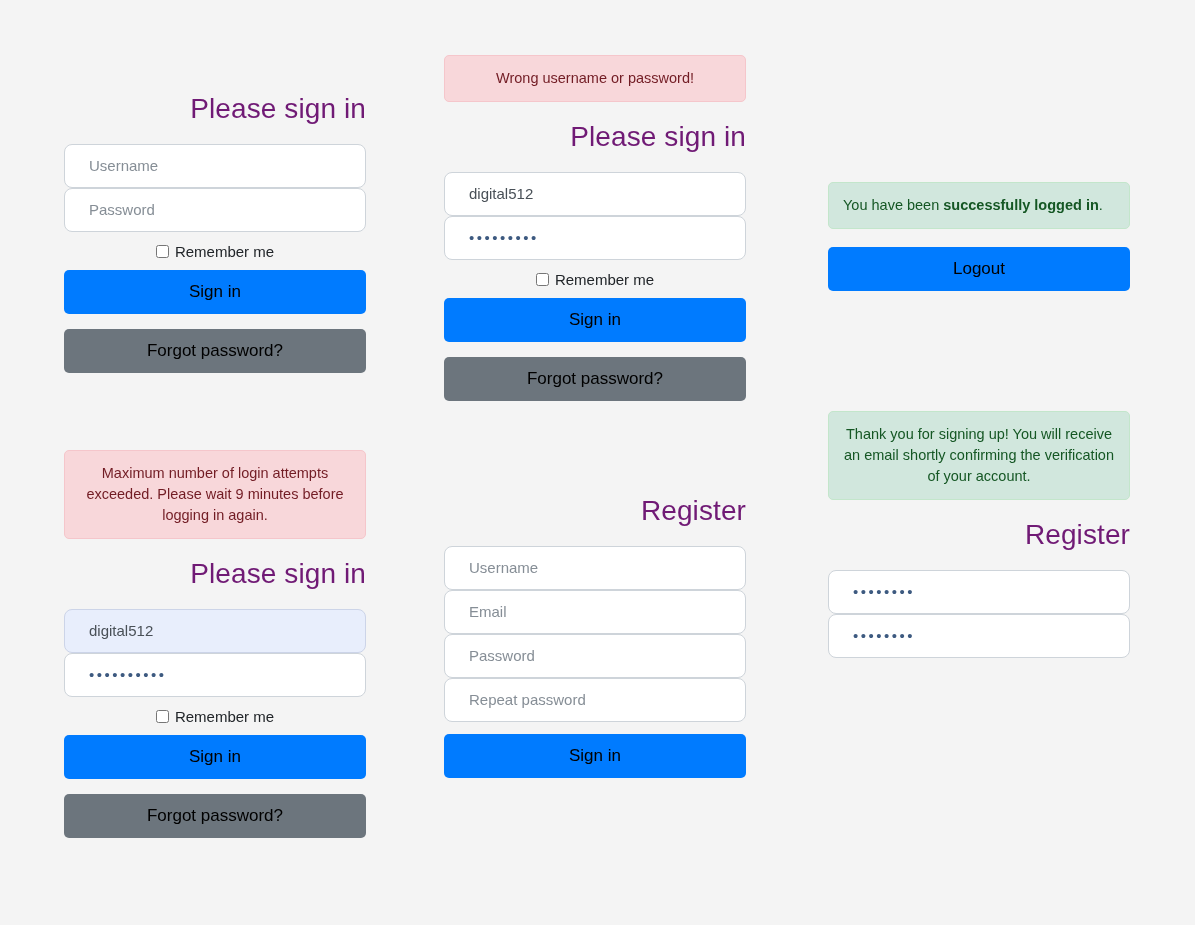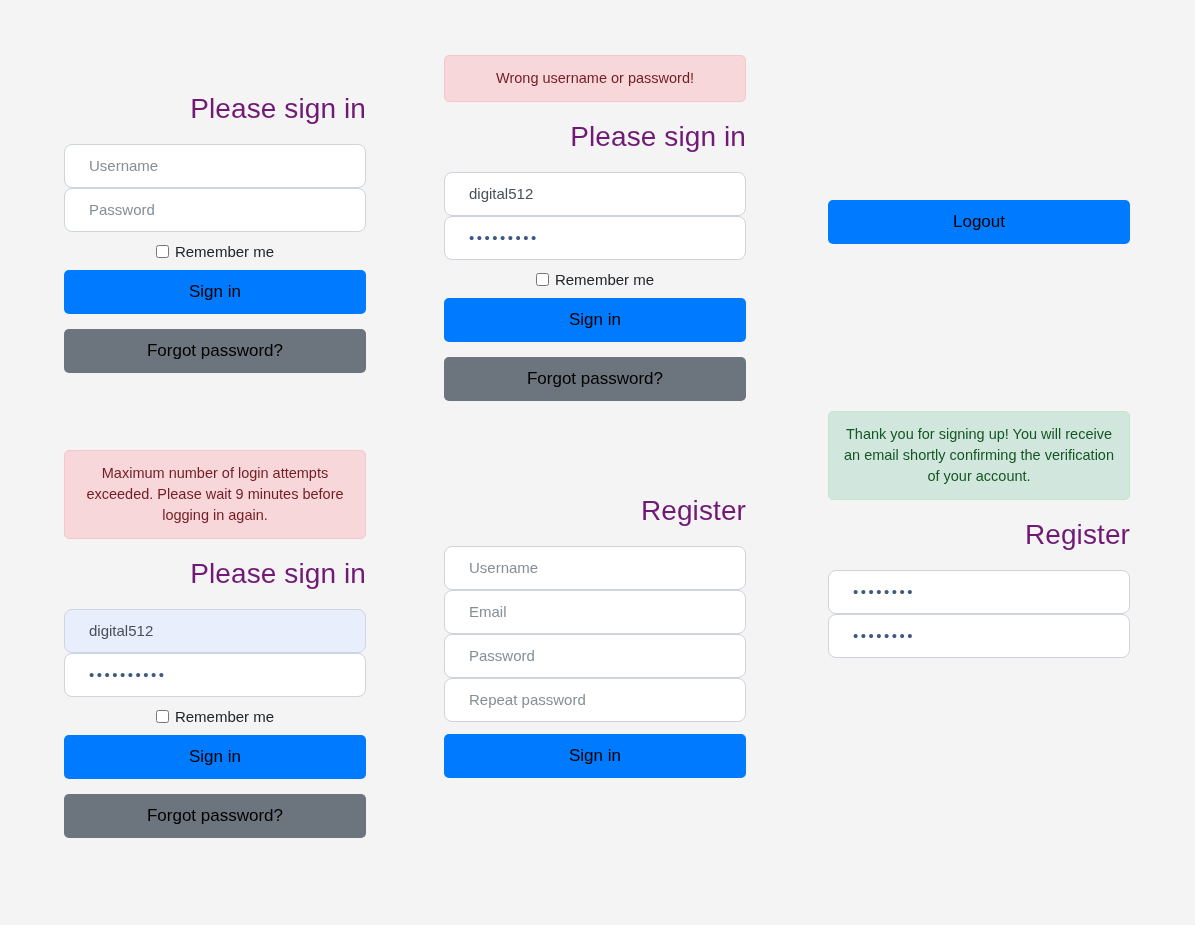--- a/index.html
+++ b/index.html
@@ -202,20 +202,21 @@
 
       <div style="height:12px"></div>
 
       <button class="btn btn-primary">Sign in</button>
     </div>
   </div>
 
   <div class="col col-right">
 
     <div class="block at" style="top:182px">
+      <div class="alert alert-success alert-left"><span>You have been </span><b>successfully logged in</b><span>.</span></div>
 
       <div style="height:18px"></div>
 
       <button class="btn btn-primary">Logout</button>
     </div>
 
     <div class="block at" style="top:411px">
       <div class="alert alert-success">Thank you for signing up! You will receive an email shortly confirming the verification of your account.</div>
 
       <div style="height:18px"></div>

